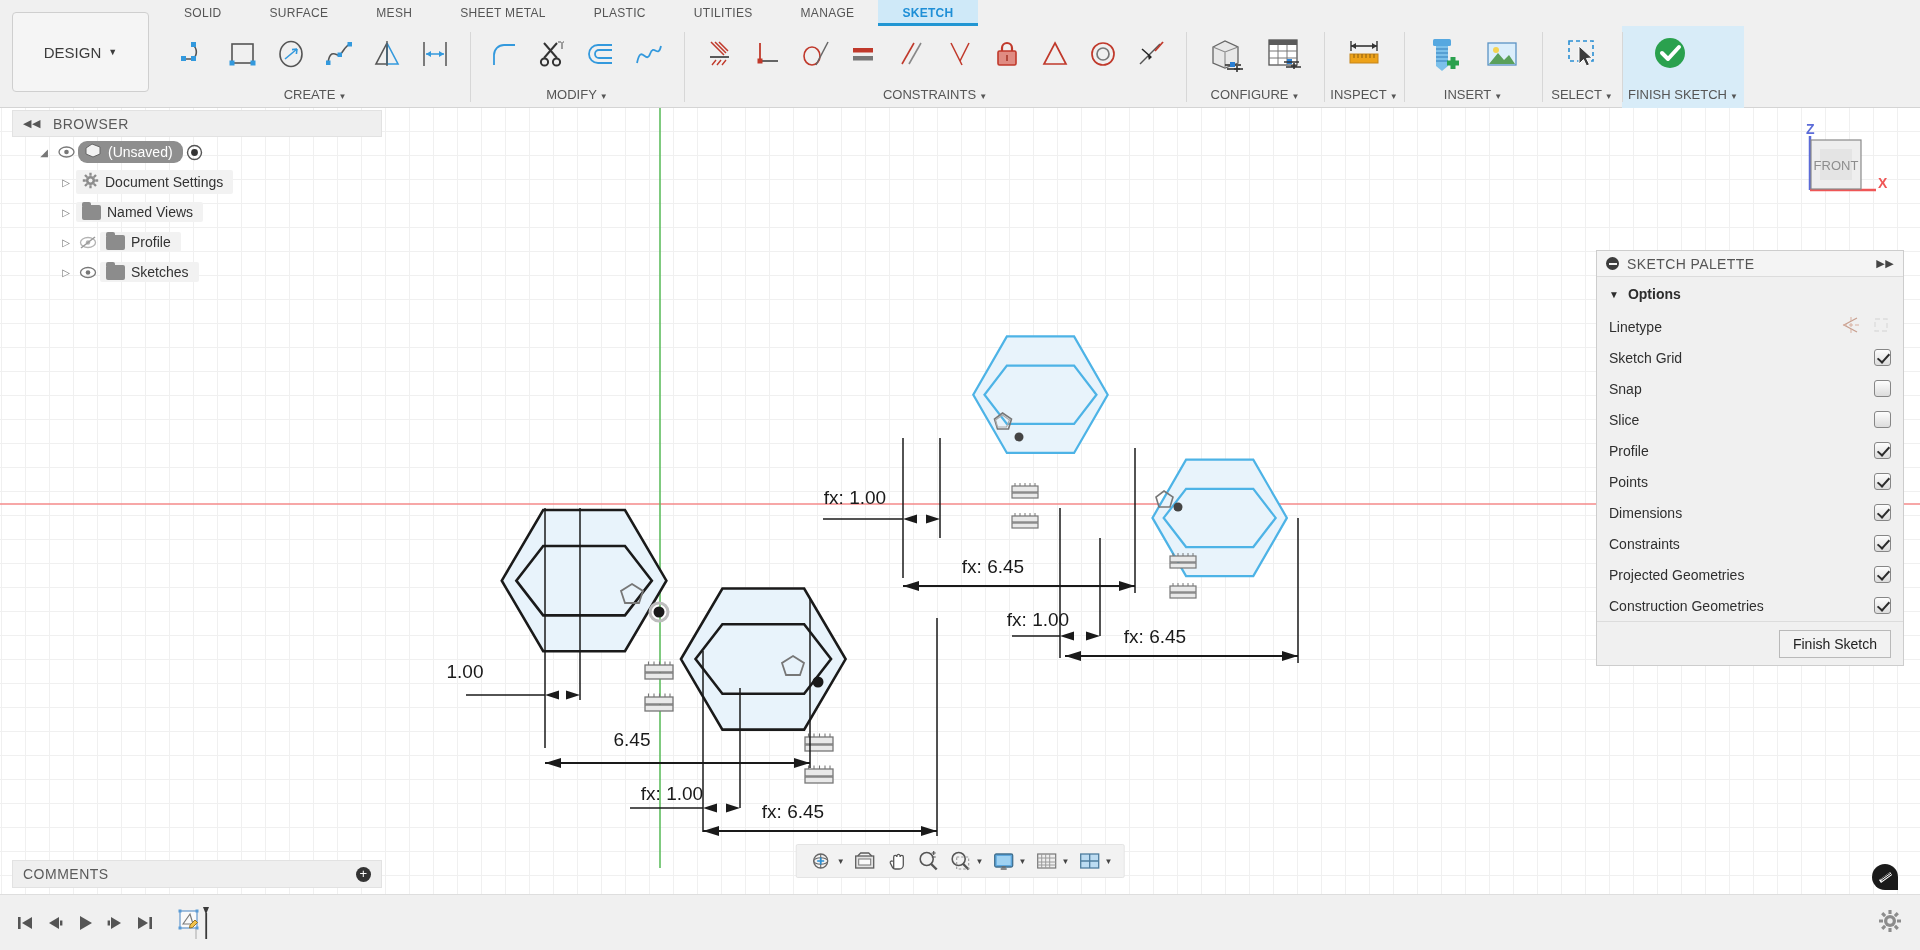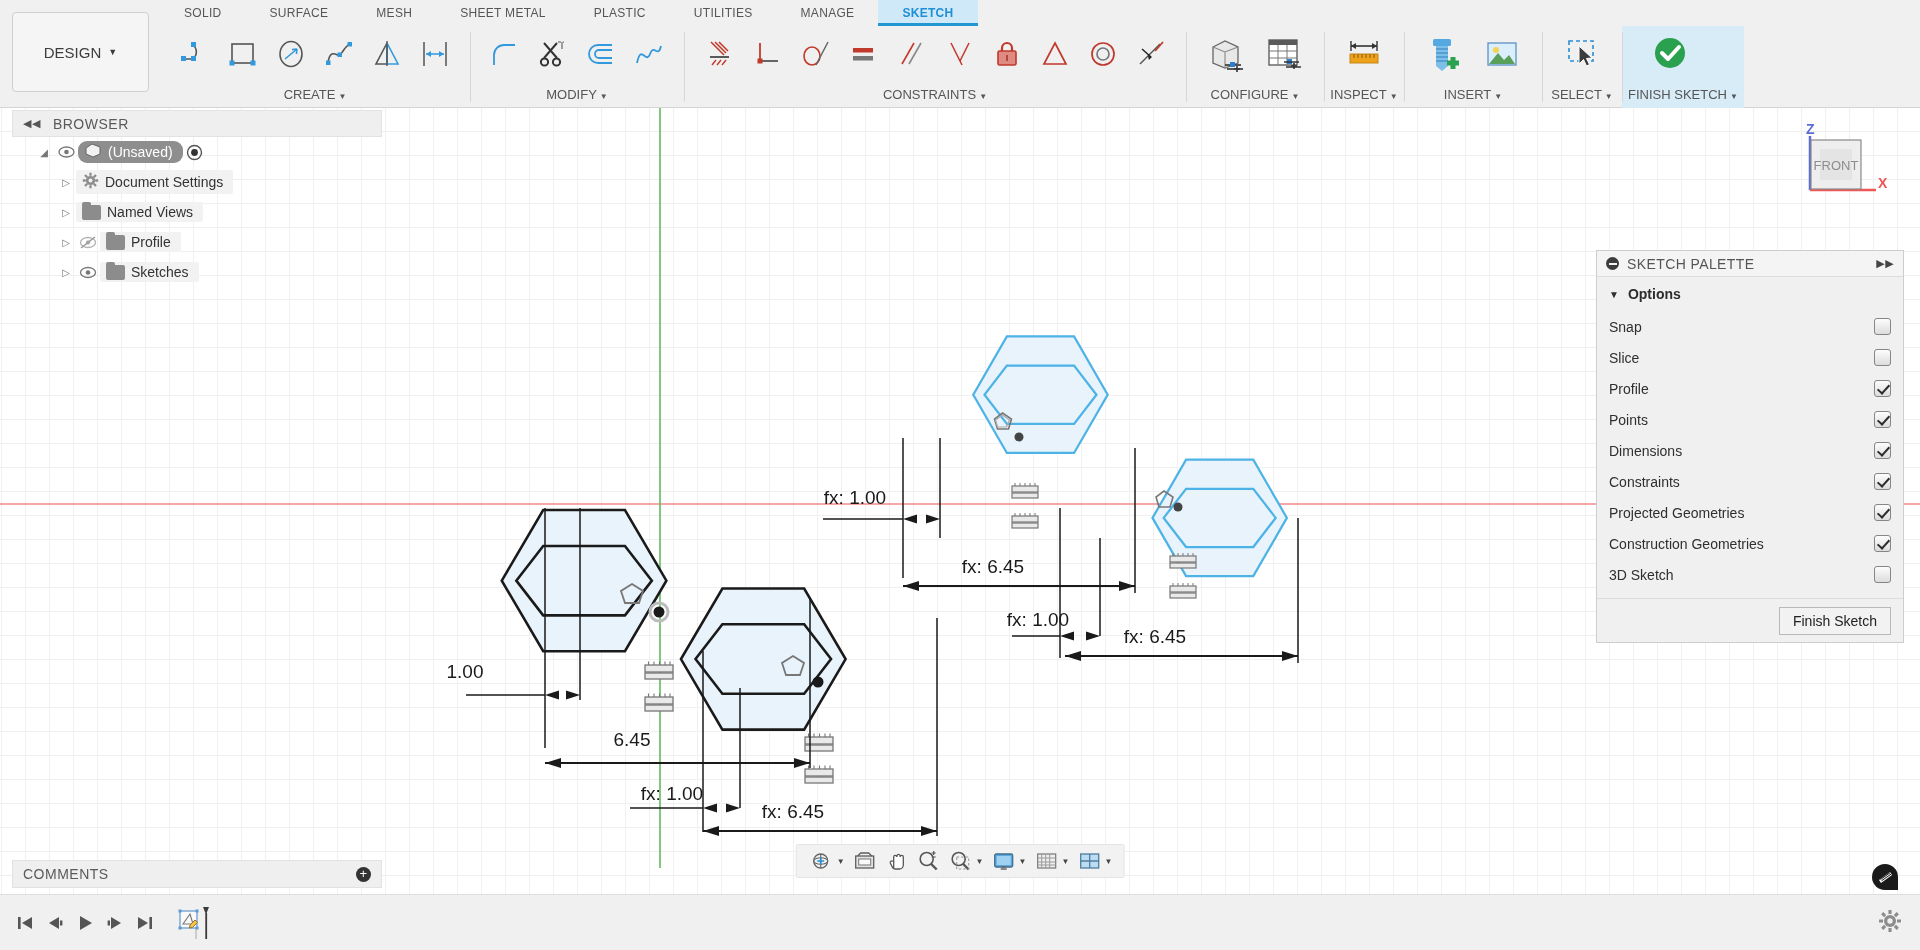--- a/index.html
+++ b/index.html
@@ -641,22 +641,43 @@
       <span class="dot"></span>
       <span>SKETCH PALETTE</span>
       <span class="expand">▶▶</span>
     </div>
 
     <div id="opt-head">
       <span class="caret">▼</span>
       <span>Options</span>
     </div>
 
-
-
+    <div class="opt-row">
+      <span class="opt-label">Linetype</span>
+      <span class="opt-icons">
+        <span>
+          <svg width="20" height="18" viewBox="0 0 20 18">
+              <path d="M16 2 L3 9 L16 16" fill="none" stroke="#c8a090" stroke-width="1.3"></path>
+              <path d="M2 9 h17" stroke="#d8b0a0" stroke-width="1" stroke-dasharray="4 2"></path>
+              <path d="M10 1 v16" stroke="#d8b0a0" stroke-width="1" stroke-dasharray="4 2"></path>
+            </svg>
+        </span>
+        <span>
+          <svg width="20" height="18" viewBox="0 0 20 18">
+              <path d="M4 3 h12 v12 h-12 z" fill="none" stroke="#dcdcdc" stroke-width="1.3" stroke-dasharray="5 3"></path>
+            </svg>
+        </span>
+      </span>
+    </div>
+
+
+    <div class="opt-row">
+      <span class="opt-label">Sketch Grid</span>
+      <span class="cb on"></span>
+    </div>
     <div class="opt-row">
       <span class="opt-label">Snap</span>
       <span class="cb"></span>
     </div>
     <div class="opt-row">
       <span class="opt-label">Slice</span>
       <span class="cb"></span>
     </div>
     <div class="opt-row">
       <span class="opt-label">Profile</span>
@@ -674,24 +695,20 @@
       <span class="opt-label">Constraints</span>
       <span class="cb on"></span>
     </div>
     <div class="opt-row">
       <span class="opt-label">Projected Geometries</span>
       <span class="cb on"></span>
     </div>
     <div class="opt-row">
       <span class="opt-label">Construction Geometries</span>
       <span class="cb on"></span>
-    </div>
-    <div class="opt-row" style="margin-bottom:8px">
-      <span class="opt-label">3D Sketch</span>
-      <span class="cb"></span>
     </div>
 
     <div id="palette-footer">
       <button id="finish-sketch-btn">Finish Sketch</button>
     </div>
   </div>
 
   <div id="comments">
     <span>COMMENTS</span>
     <span class="plus">+</span>

